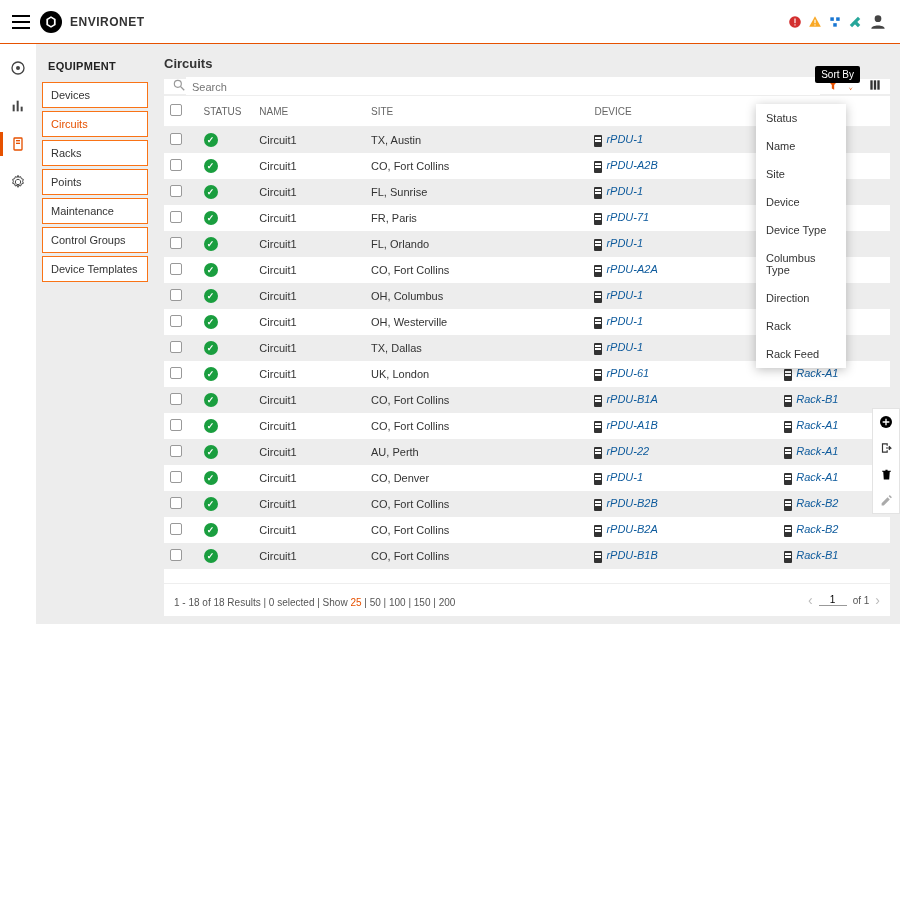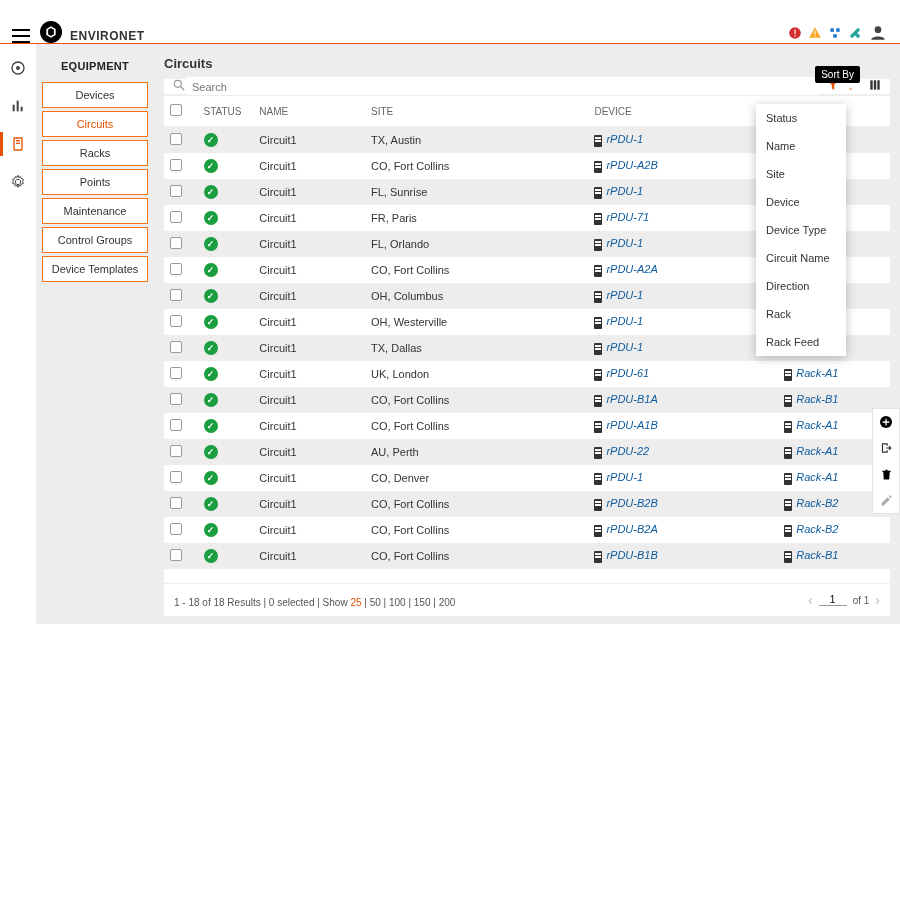--- a/index.html
+++ b/index.html
@@ -1,31 +1,31 @@
 <!DOCTYPE html>
 <html><head>
 <meta charset="utf-8">
 <style>
   * { box-sizing: border-box; margin: 0; padding: 0; }
   body { font-family: Arial, Helvetica, sans-serif; font-size: 12px; color: #333; background: #fff; }
   .app { width: 900px; height: 900px; background: #fff; position: relative; }
-  .topbar { height: 44px; border-bottom: 1px solid #e65100; display: flex; align-items: flex-end; padding: 0 12px; }
+  .topbar { height: 44px; border-bottom: 1px solid #e65100; display: flex; align-items: center; padding: 0 12px; }
   .hamburger { width: 18px; height: 14px; display: inline-flex; flex-direction: column; justify-content: space-between; cursor: pointer; margin-right: 10px; }
   .hamburger span { display: block; height: 2px; background: #000; }
   .brand-logo { width: 22px; height: 22px; border-radius: 50%; background: #000; display: flex; align-items: center; justify-content: center; margin-right: 8px; }
   .brand-logo svg { width: 14px; height: 14px; fill: #fff; }
   .brand-name { font-weight: bold; font-size: 12px; letter-spacing: 0.5px; }
   .top-icons { margin-left: auto; display: flex; align-items: center; gap: 6px; }
   .top-icons span svg, .top-icons span { display: inline-flex; }
   .avatar svg { fill: #444; }
   .body { display: flex; height: 580px; }
   .iconrail { width: 36px; background: #fff; border-right: 0; display: flex; flex-direction: column; align-items: center; gap: 18px; padding-top: 14px; }
   .iconrail .rail-item { width: 20px; height: 20px; display: flex; align-items: center; justify-content: center; cursor: pointer; position: relative; }
   .iconrail .active::before { content: ''; position: absolute; left: -8px; top: -2px; width: 3px; height: 24px; background: #e65100; }
-  .sidebar { width: 118px; background: #ededed; padding: 12px 6px; text-align: center; }
+  .sidebar { width: 118px; background: #ededed; padding: 12px 6px; }
   .sidebar h4 { font-size: 11px; font-weight: bold; color: #222; padding: 4px 6px 10px; letter-spacing: 0.3px; }
   .sidebar-item { background: #fff; border: 1px solid #f97316; margin-bottom: 3px; padding: 6px 8px; font-size: 11px; color: #333; cursor: pointer; }
   .sidebar-item.selected { color: #e65100; }
   .main { flex: 1; background: #ededed; padding: 8px 10px; position: relative; display: flex; flex-direction: column; }
   .page-title { font-size: 13px; font-weight: bold; padding: 4px 0 8px; }
   .searchbar { background: #fff; height: 16px; display: flex; align-items: center; padding: 0 8px; border-bottom: 1px solid #eee; }
   .searchbar .search-icon svg { fill: #999; }
   .searchbar input { border: none; outline: none; font-size: 11px; flex: 1; padding: 4px 6px; color: #555; }
   .searchbar .tool { margin-left: 6px; cursor: pointer; }
   .table-wrap { background: #fff; flex: 1; position: relative; overflow: hidden; border-top: 1px solid #eee; }
@@ -176,21 +176,21 @@
               <rect x="16" y="4" width="4" height="16"></rect>
             </svg></span>
     </div>
 
     <div class="sort-popup" id="sort-popup">
           <div class="item">Status</div>
           <div class="item">Name</div>
           <div class="item">Site</div>
           <div class="item">Device</div>
           <div class="item">Device Type</div>
-          <div class="item">Circuit Name</div>
+          <div class="item">Columbus Type</div>
           <div class="item">Direction</div>
           <div class="item">Rack</div>
           <div class="item">Rack Feed</div>
         </div>
 
     <div class="table-wrap">
       <table>
         <thead>
               <tr id="thead-row">
                 <th class="col-cb"><span class="cb"></span></th>

